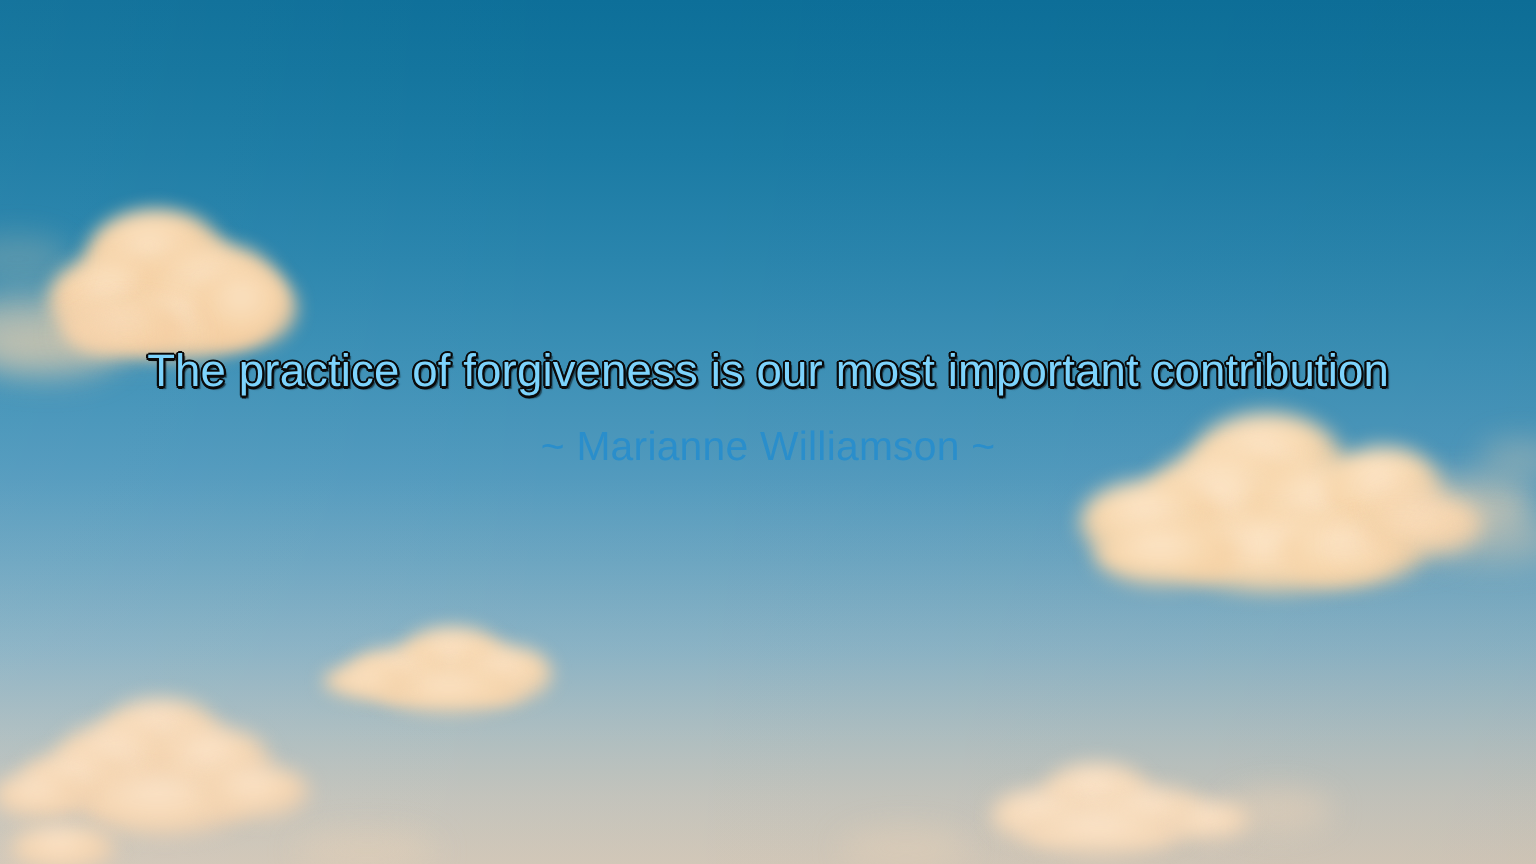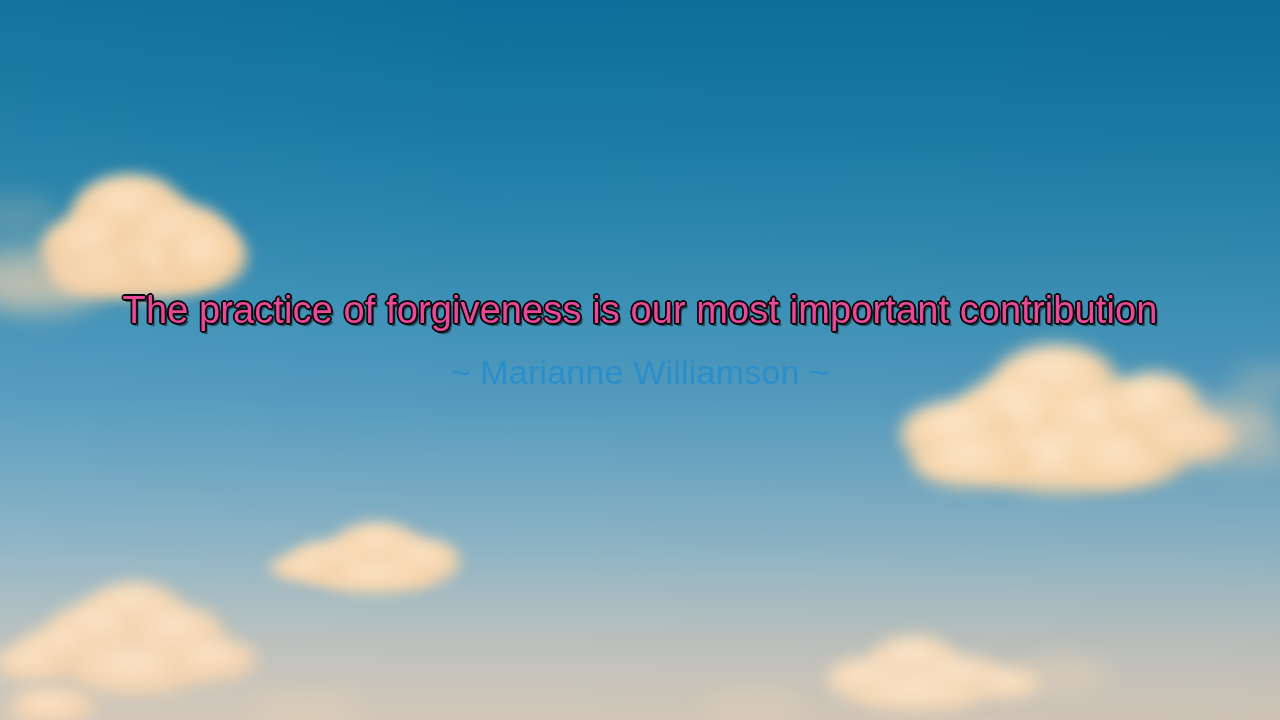--- a/index.html
+++ b/index.html
@@ -93,21 +93,21 @@
     right: 0;
     top: 288px;
     text-align: center;
   }
 
   .quote-text {
     margin: 0;
     font-size: 38px;
     line-height: 44px;
     font-weight: 400;
-    color: #ec4899;
+    color: #7dd3fc;
     letter-spacing: 0.1px;
     padding: 0 60px;
     text-shadow:
       -1.4px -1.4px 0 #0a0a0a,
        1.4px -1.4px 0 #0a0a0a,
       -1.4px  1.4px 0 #0a0a0a,
        1.4px  1.4px 0 #0a0a0a,
       -1.8px  0     0 #0a0a0a,
        1.8px  0     0 #0a0a0a,
        0     -1.8px 0 #0a0a0a,

